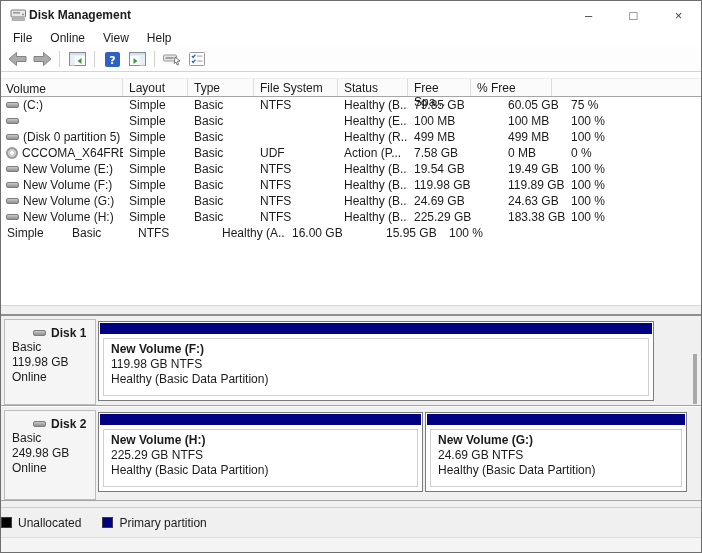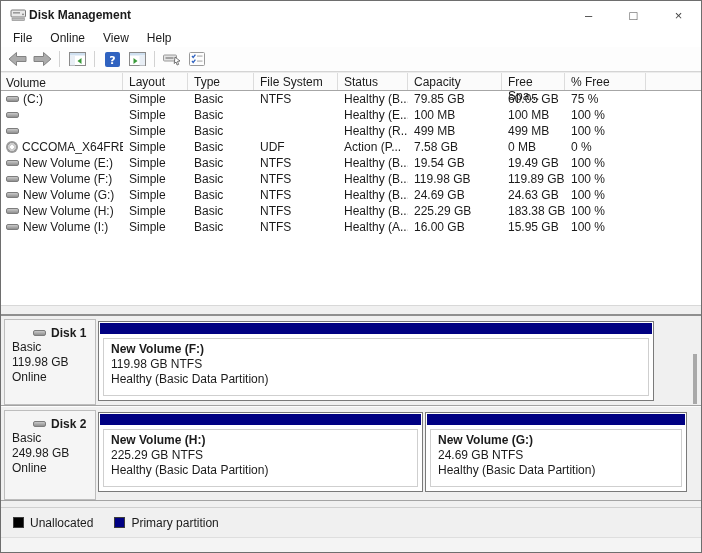--- a/index.html
+++ b/index.html
@@ -19,21 +19,21 @@
   
   .menubar { height:18px; flex:0 0 18px; display:flex; align-items:center; background:#fff; padding-left:3px; }
   .menu-item { padding:1px 9px; }
   
   .toolbar { height:25px; flex:0 0 25px; display:flex; align-items:center; background:#fdfdfd;
              border-bottom:1px solid #d4d4d4; padding-left:5px; gap:3px; }
   .tbtn { display:inline-flex; align-items:center; justify-content:center; width:22px; height:20px; }
   .tsep { width:1px; height:16px; background:#d2d2d2; margin:0 3px; }
   
   .listpane { height:233px; flex:0 0 233px; background:#fff; overflow:hidden; }
-  .lheader { display:flex; height:19px; border-top:1px solid #ececec;
+  .lheader { display:flex; margin-top:6px; height:19px; border-top:1px solid #ececec;
              border-bottom:1px solid #a6a6a6; background:#fbfbfb; }
   .hcell { border-right:1px solid #dcdcdc; padding:2px 0 0 6px; height:100%; }
   .hfill { flex:1; border-right:none; }
   .lrow { display:flex; height:16px; line-height:16px; }
   .lcell { padding-left:6px; overflow:hidden; white-space:nowrap; }
   .c-vol { width:122px; display:flex; align-items:center; gap:4px; padding-left:5px; }
   .c-lay { width:65px; } .c-typ { width:66px; } .c-fs { width:84px; }
   .c-st  { width:70px; } .c-cap { width:94px; } .c-free{ width:63px; } .c-pct { width:81px; }
   .vicon.hd { display:inline-block; width:13px; height:6px; background:linear-gradient(#cucfcf,#8f8f8f);
       background:linear-gradient(#c9c9c9,#8f8f8f); border:1px solid #7d7d7d; border-radius:2px; flex:0 0 13px; }
@@ -58,21 +58,21 @@
                 border:1px solid #cfcfcf; padding:3px 7px; background:#fff; overflow:hidden; }
   .blk .ptitle { font-weight:bold; line-height:15px; white-space:nowrap; }
   .blk .pline  { line-height:15px; white-space:nowrap; }
   .blk-f { left:97px;  width:556px; }
   .blk-h { left:97px;  width:325px; }
   .blk-g { left:424px; width:262px; }
   .vscroll { position:absolute; right:2px; top:0; bottom:0; width:8px; }
   .vthumb  { position:absolute; left:2px; top:38px; width:4px; height:50px; background:#a9a9a9; }
   
   .legend { height:30px; flex:0 0 30px; background:#f0f0f0; border-top:1px solid #cfcfcf;
-            display:flex; align-items:center; padding-left:12px; }
+            display:flex; align-items:center; padding-left:0; }
   .legend-item { display:flex; align-items:center; gap:6px; margin-right:21px; }
   .swatch { width:11px; height:11px; border:1px solid #3c3c3c; }
   
   .statusbar { flex:1; background:#f4f4f4; border-top:1px solid #dedede; }
 </style>
 </head>
 <body>
 
 <div class="window">
 
@@ -154,21 +154,20 @@
     </span>
   </div>
 
   <div class="listpane">
     <div class="lheader">
       <div class="hcell c-vol">Volume</div>
       <div class="hcell c-lay">Layout</div>
       <div class="hcell c-typ">Type</div>
       <div class="hcell c-fs">File System</div>
       <div class="hcell c-st">Status</div>
-      <div class="hcell c-cap">Capacity</div>
       <div class="hcell c-free">Free Spa...</div>
       <div class="hcell c-pct">% Free</div>
       <div class="hcell hfill"></div>
     </div>
     <div id="vrows" class="lrows">
         <div class="lrow">
           <div class="lcell c-vol">
             <span class="vicon hd"></span>
             <span>(C:)</span>
           </div>
@@ -188,20 +187,21 @@
           <div class="lcell c-typ">Basic</div>
           <div class="lcell c-fs"></div>
           <div class="lcell c-st">Healthy (E...</div>
           <div class="lcell c-cap">100 MB</div>
           <div class="lcell c-free">100 MB</div>
           <div class="lcell c-pct">100 %</div>
         </div>
         <div class="lrow">
           <div class="lcell c-vol">
             <span class="vicon hd"></span>
+            <span>(Disk 0 partition 5)</span>
           </div>
           <div class="lcell c-lay">Simple</div>
           <div class="lcell c-typ">Basic</div>
           <div class="lcell c-fs"></div>
           <div class="lcell c-st">Healthy (R...</div>
           <div class="lcell c-cap">499 MB</div>
           <div class="lcell c-free">499 MB</div>
           <div class="lcell c-pct">100 %</div>
         </div>
         <div class="lrow">
@@ -263,24 +263,20 @@
           </div>
           <div class="lcell c-lay">Simple</div>
           <div class="lcell c-typ">Basic</div>
           <div class="lcell c-fs">NTFS</div>
           <div class="lcell c-st">Healthy (B...</div>
           <div class="lcell c-cap">225.29 GB</div>
           <div class="lcell c-free">183.38 GB</div>
           <div class="lcell c-pct">100 %</div>
         </div>
         <div class="lrow">
-          <div class="lcell c-vol">
-            <span class="vicon hd"></span>
-            <span>New Volume (I:)</span>
-          </div>
           <div class="lcell c-lay">Simple</div>
           <div class="lcell c-typ">Basic</div>
           <div class="lcell c-fs">NTFS</div>
           <div class="lcell c-st">Healthy (A...</div>
           <div class="lcell c-cap">16.00 GB</div>
           <div class="lcell c-free">15.95 GB</div>
           <div class="lcell c-pct">100 %</div>
         </div>
       </div>
   </div>

